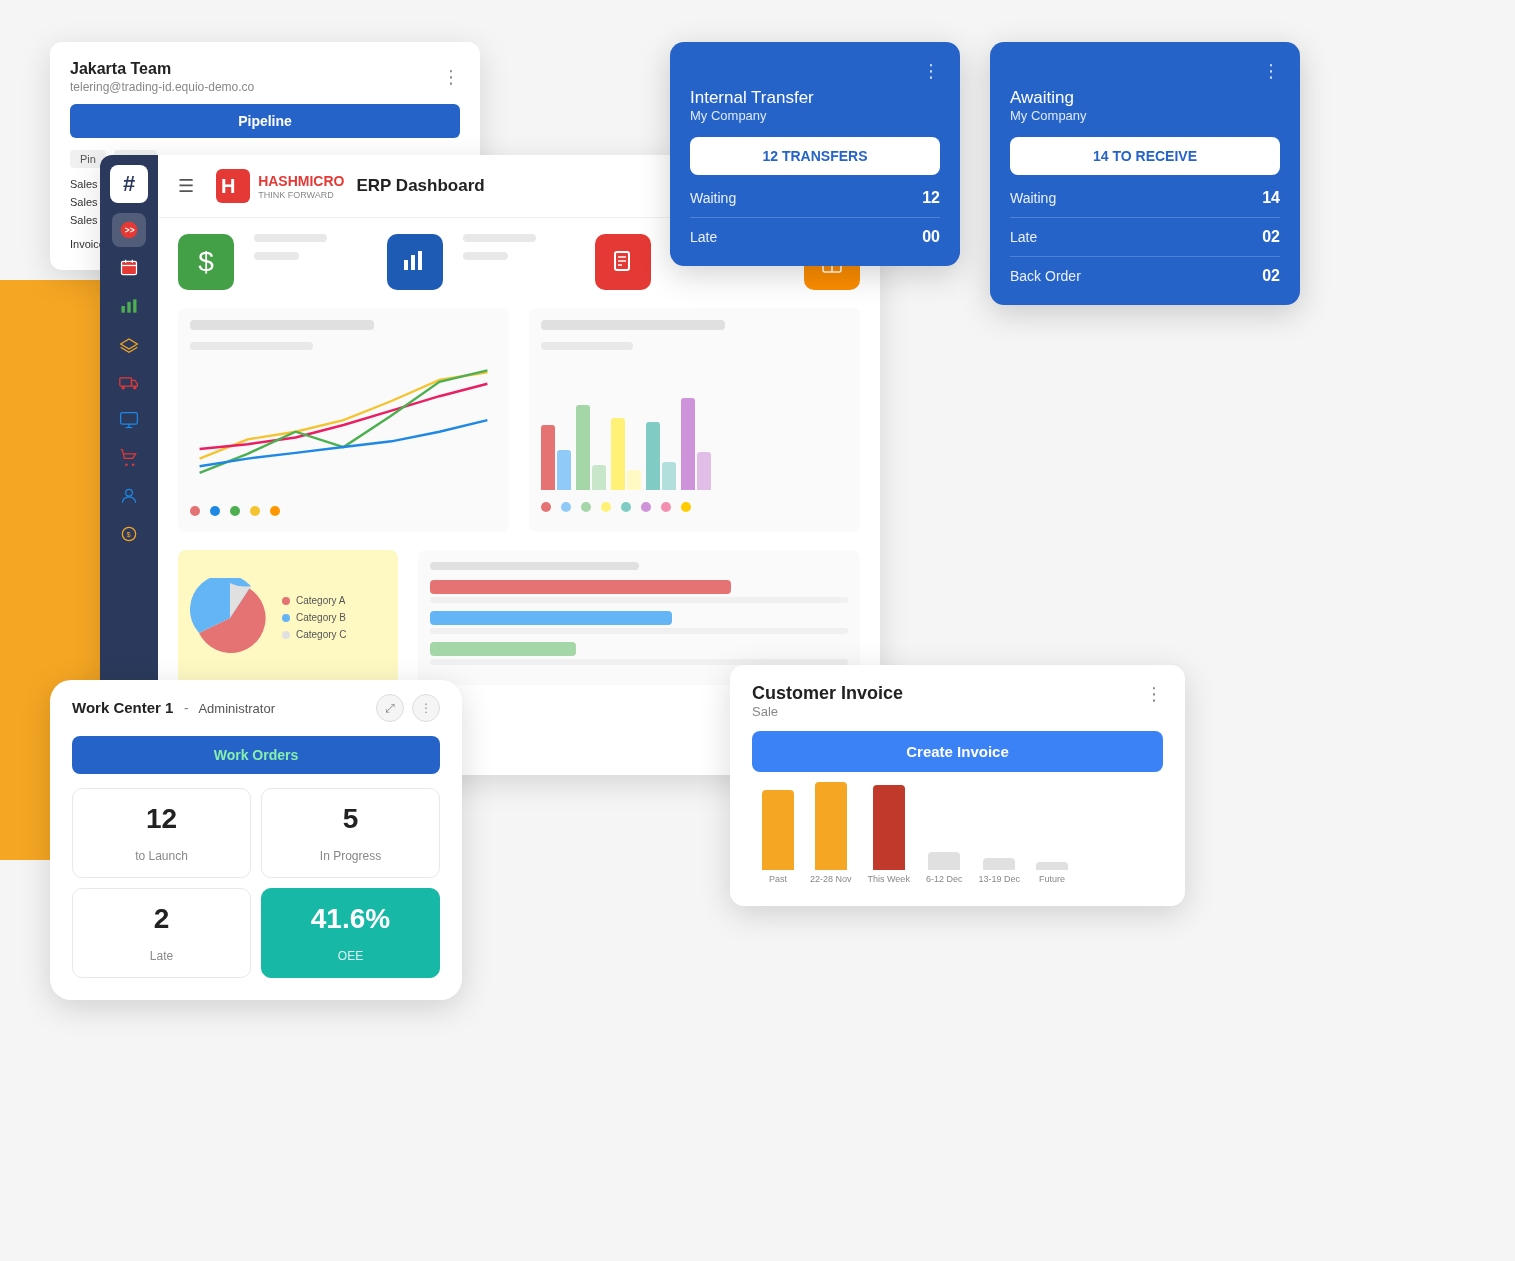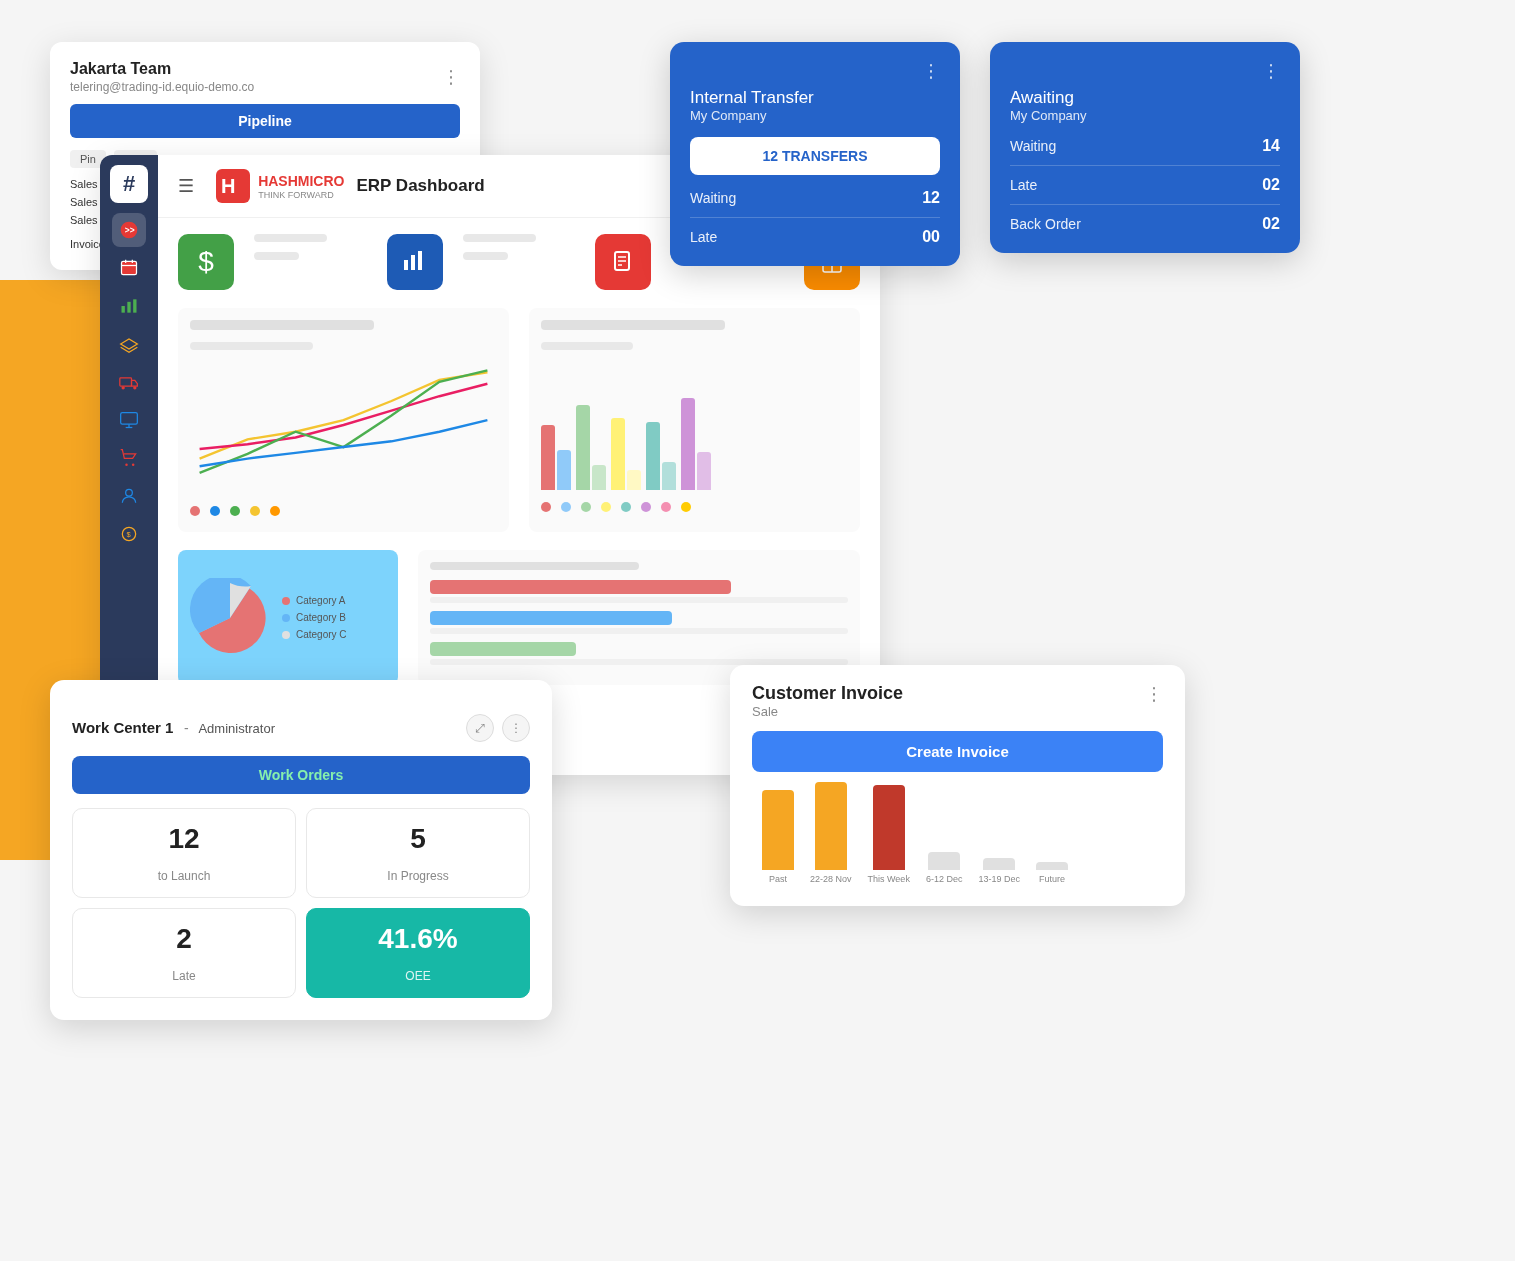--- a/index.html
+++ b/index.html
@@ -270,21 +270,21 @@
       border-radius: 3px 3px 0 0;
     }
 
     
     .bottom-row {
       display: flex;
       gap: 20px;
     }
     .pie-block {
       width: 220px;
-      background: #7dd3fc;
+      background: #fef9c3;
       border-radius: 8px;
       padding: 12px;
       min-height: 130px;
       display: flex;
       align-items: center;
       gap: 12px;
     }
     .pie-svg { width: 80px; height: 80px; }
     .pie-legend { display: flex; flex-direction: column; gap: 6px; }
     .pie-legend-item { display: flex; align-items: center; gap: 6px; font-size: 10px; color: #555; }
@@ -355,25 +355,25 @@
       padding: 18px 20px 20px;
       z-index: 5;
       color: #fff;
     }
 
     
     .workcenter-card {
       position: absolute;
       top: 680px;
       left: 50px;
-      width: 502px;
+      width: 412px;
       background: #fff;
-      border-radius: 14px;
+      border-radius: 21px;
       box-shadow: 0 8px 32px rgba(0,0,0,0.15);
-      padding: 34px 22px 22px;
+      padding: 14px 22px 22px;
       z-index: 6;
     }
     .wc-header {
       display: flex;
       justify-content: space-between;
       align-items: center;
       margin-bottom: 14px;
     }
     .wc-title { font-size: 15px; font-weight: 700; color: #222; }
     .wc-admin { font-size: 13px; color: #555; }
@@ -574,20 +574,21 @@
 </div>
 
 <div class="receipts-card">
   <div class="transfer-header">
     <div>
       <div class="transfer-title">Awaiting</div>
       <div class="transfer-subtitle">My Company</div>
     </div>
     <div class="transfer-menu">⋮</div>
   </div>
+  <button class="transfer-btn">14 TO RECEIVE</button>
   <div class="transfer-stats">
     <div class="transfer-stat-row">
       <span class="transfer-stat-label">Waiting</span>
       <span class="transfer-stat-value">14</span>
     </div>
     <div style="height:1px;background:rgba(255,255,255,0.2);margin:2px 0;"></div>
     <div class="transfer-stat-row">
       <span class="transfer-stat-label">Late</span>
       <span class="transfer-stat-value">02</span>
     </div>

